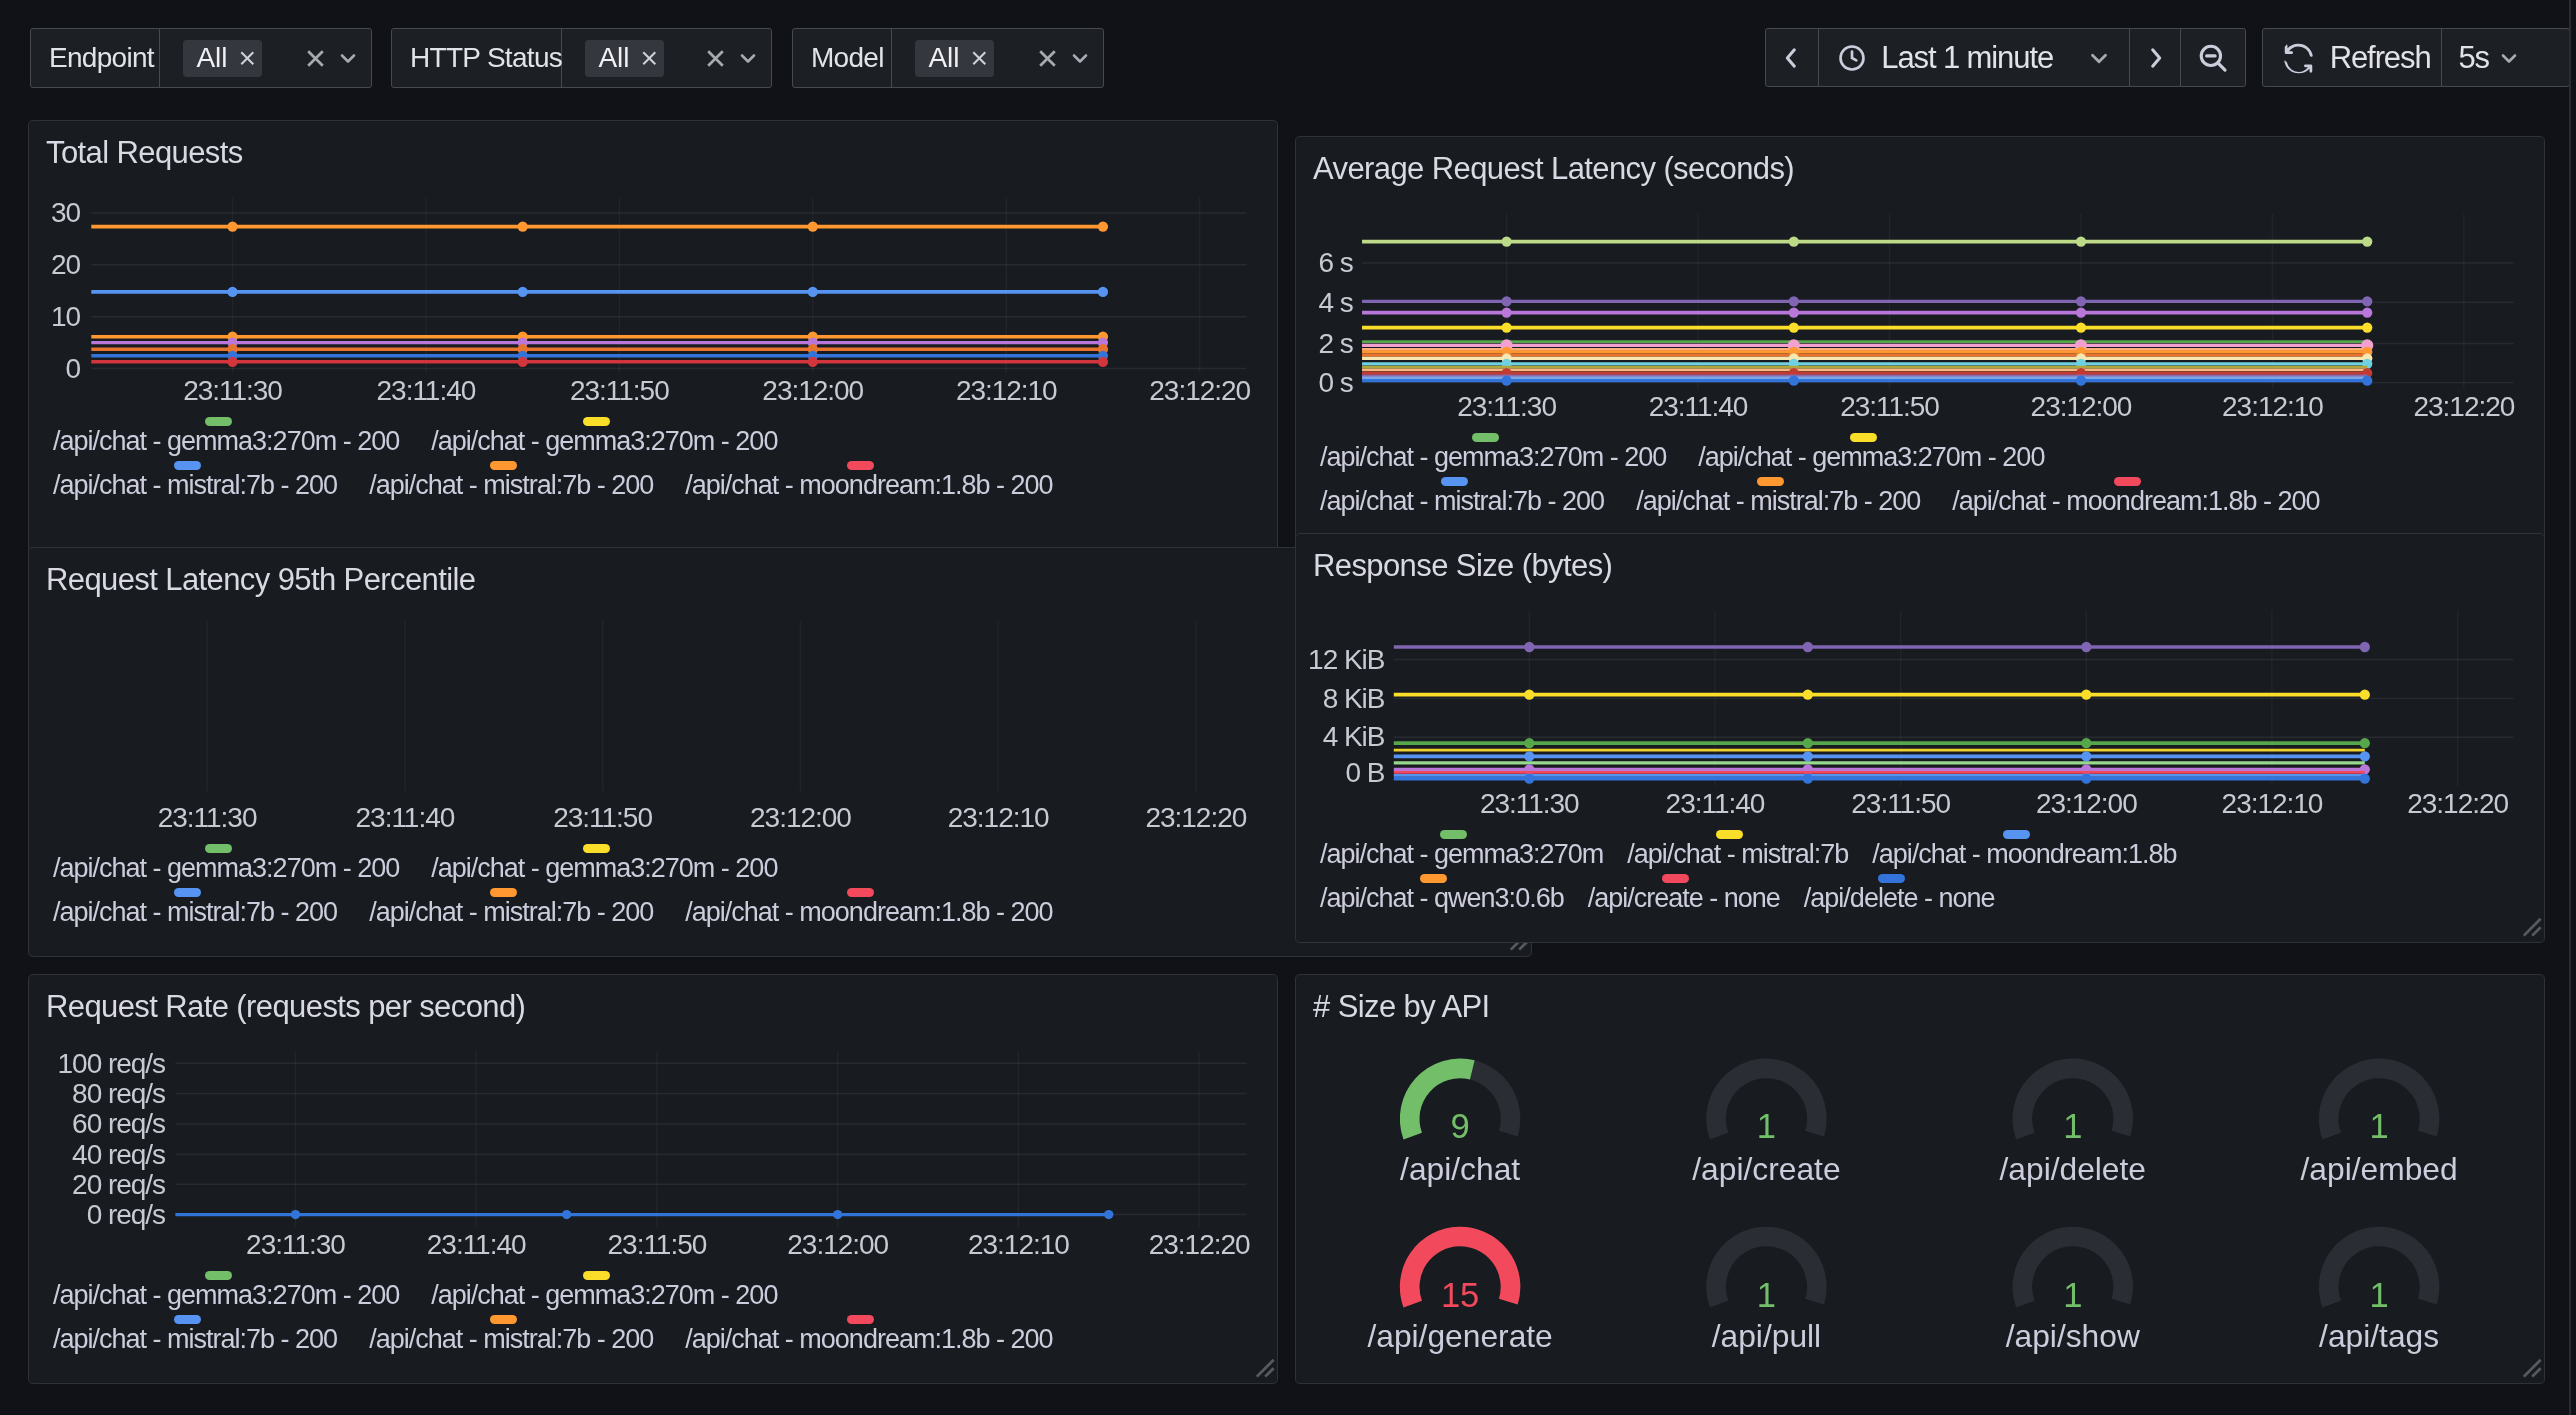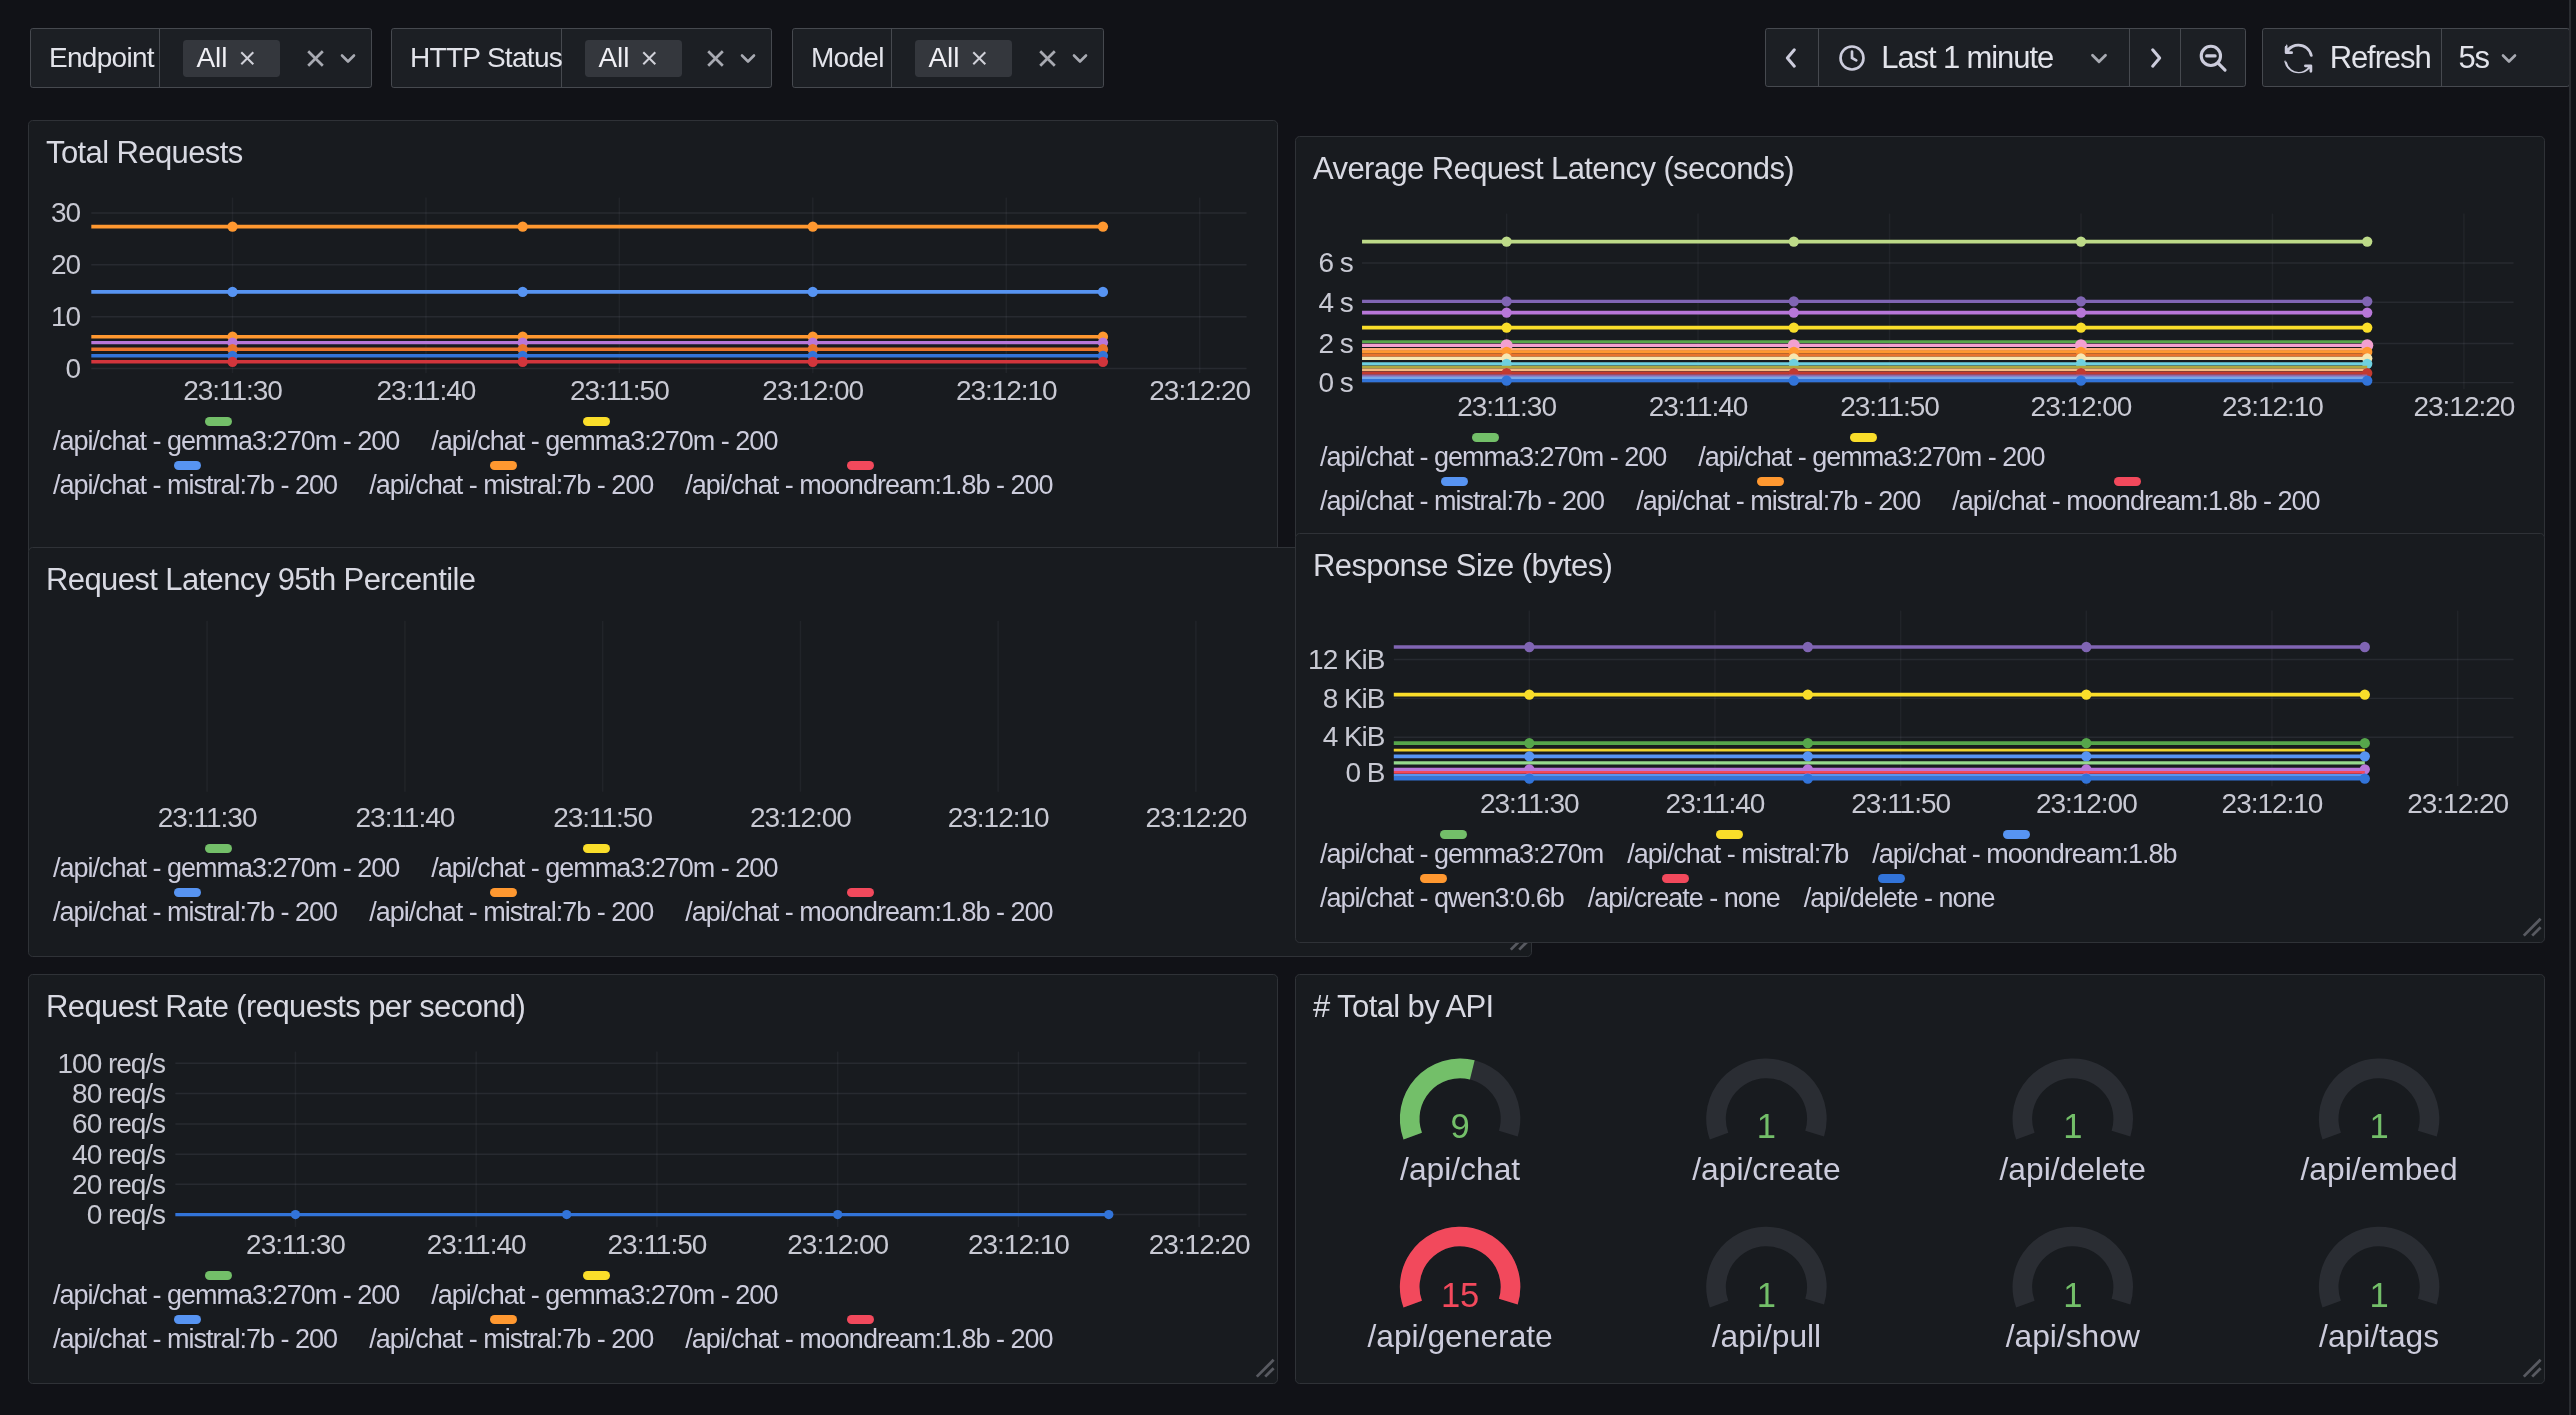--- a/index.html
+++ b/index.html
@@ -8,21 +8,21 @@
 .legend { position:absolute; left:24px; top:300px; right:18.7px; }
 .lrow { display:flex; align-items:center; height:32px; margin-bottom:12px; }
 .litem { display:flex; align-items:center; margin-right:var(--lgap,32px); font-size:27px; letter-spacing:-1px; color:#ccccdc; white-space:nowrap;flex-direction:column; }
 .lmark { display:inline-block; width:27px; height:8.4px; border-radius:4.7px; margin-right:16px; }
 .rsz { position:absolute; right:1.9px; bottom:1.9px; }
 .vargroup { position:absolute; top:28px; height:60px; display:flex; background:#1c1f24;
   border:1.4px solid #46494f; border-radius:2.8px; }
 .vlabel { display:flex; align-items:center; white-space:nowrap; padding-left:18px; font-size:28px; font-weight:500; letter-spacing:-0.7px;
   color:#e2e3ea; border-right:1.4px solid #46494f; }
 .vvalue { display:flex; align-items:center; flex:1; padding-left:23.4px; }
-.pill { display:flex; align-items:center; background:#34373d; border-radius:3.7px; height:37px; padding:0 23px 0 13px; }
+.pill { display:flex; align-items:center; background:#34373d; border-radius:3.7px; height:37px; padding:0 5px 0 13px; }
 .ptxt { font-size:28px; color:#f0f0f5; margin-right:9.3px; }
 .clearx { margin-left:auto; margin-right:7.5px; display:flex; }
 .chev { margin-right:11.2px; display:flex; }
 .tgroup { position:absolute; top:28px; height:59px; display:flex; align-items:stretch; background:#1c1f24;
   border:1.4px solid #46494f; border-radius:2.8px; color:#ccccdc; }
 .tbtn { display:flex; align-items:center; justify-content:center; }
 .tdiv { width:1.4px; background:#46494f; }
 .tmain { display:flex; align-items:center; padding:0 17px; }
 .tmtxt { font-size:31px; font-weight:500; letter-spacing:-1.1px; color:#e2e3ea; margin:0 13px 0 13px; }
 .scrollbar { position:absolute; right:4.7px; top:0; width:2.8px; height:100%; background:#2a2c31; }
@@ -551,21 +551,21 @@
           <span>/api/chat - moondream:1.8b - 200</span>
         </div>
       </div>
     </div>
     <div class="rsz"><svg width="21.5" height="21.5" viewBox="0 0 23 23">
         <line x1="3" y1="21" x2="21" y2="3" stroke="#585a61" stroke-width="3"></line>
         <line x1="12" y1="21" x2="21" y2="12" stroke="#585a61" stroke-width="3"></line>
       </svg></div>
   </div>
 <div class="panel" style="left:1295px;top:974px;width:1250px;height:410px">
-    <div class="ptitle"># Total by API</div>
+    <div class="ptitle"># Size by API</div>
     <svg width="1250" height="410" viewBox="0 0 1337 439" style="position:absolute;left:0;top:0" font-family="Liberation Sans, sans-serif">
       <path d="M 124.26 172.47 A 54 54 0 1 1 226.64 169.79" stroke="#2a2d33" stroke-width="21" fill="none"></path>
       <path d="M 124.26 172.47 A 54 54 0 0 1 188.06 101.60" stroke="#73BF69" stroke-width="21" fill="none"></path>
       <text x="175" y="175" text-anchor="middle" font-size="37" font-weight="500" fill="#73BF69">9</text>
       <text x="175" y="220" text-anchor="middle" font-size="34" fill="#ccccdc">/api/chat</text>
       <path d="M 452.26 172.47 A 54 54 0 1 1 554.64 169.79" stroke="#2a2d33" stroke-width="21" fill="none"></path>
       <text x="503" y="175" text-anchor="middle" font-size="37" font-weight="500" fill="#73BF69">1</text>
       <text x="503" y="220" text-anchor="middle" font-size="34" fill="#ccccdc">/api/create</text>
       <path d="M 780.26 172.47 A 54 54 0 1 1 882.64 169.79" stroke="#2a2d33" stroke-width="21" fill="none"></path>
       <text x="831" y="175" text-anchor="middle" font-size="37" font-weight="500" fill="#73BF69">1</text>

